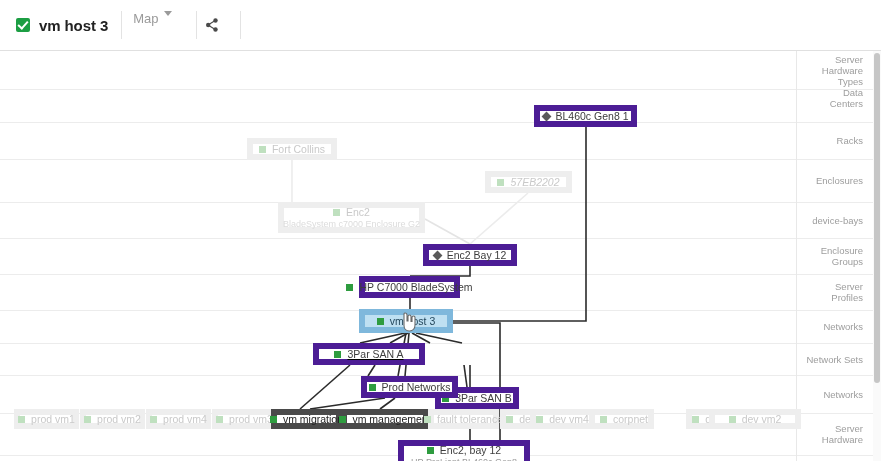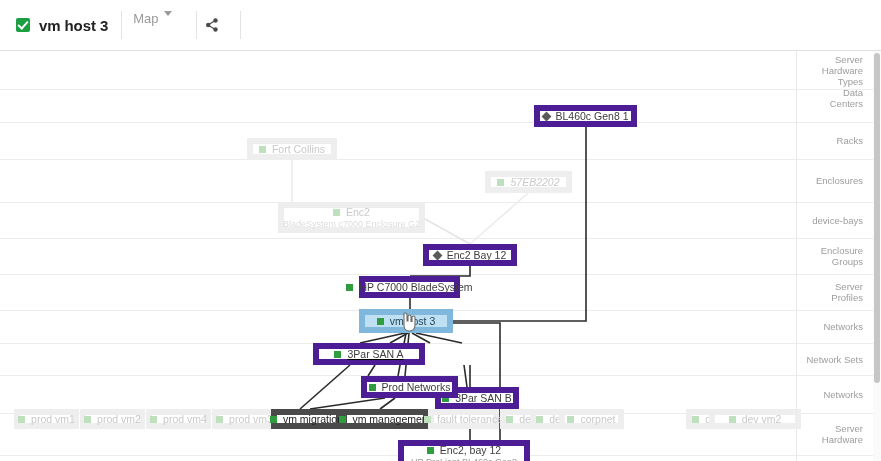--- a/index.html
+++ b/index.html
@@ -329,21 +329,21 @@
             <span class="marker-sq"></span>
             <span class="node-label">dev vm3</span>
           </div>
         </div>
         <div class="node dim" style="left: 530px; top: 358px; width: 65px; height: 20px; justify-content: center;">
           <div class="node-row">
             <span class="marker-sq"></span>
             <span class="node-label">dev vm4</span>
           </div>
         </div>
-        <div class="node dim" style="left: 559px; top: 358px; width: 65px; height: 20px;">
+        <div class="node dim" style="left: 589px; top: 358px; width: 65px; height: 20px; align-items: flex-end;">
           <div class="node-row">
             <span class="marker-sq"></span>
             <span class="node-label">corpnet</span>
           </div>
         </div>
         <div class="node dim" style="left: 651px; top: 358px; width: 65px; height: 20px; margin-left: 35px;">
           <div class="node-row">
             <span class="marker-sq"></span>
             <span class="node-label">dev vm1</span>
           </div>

